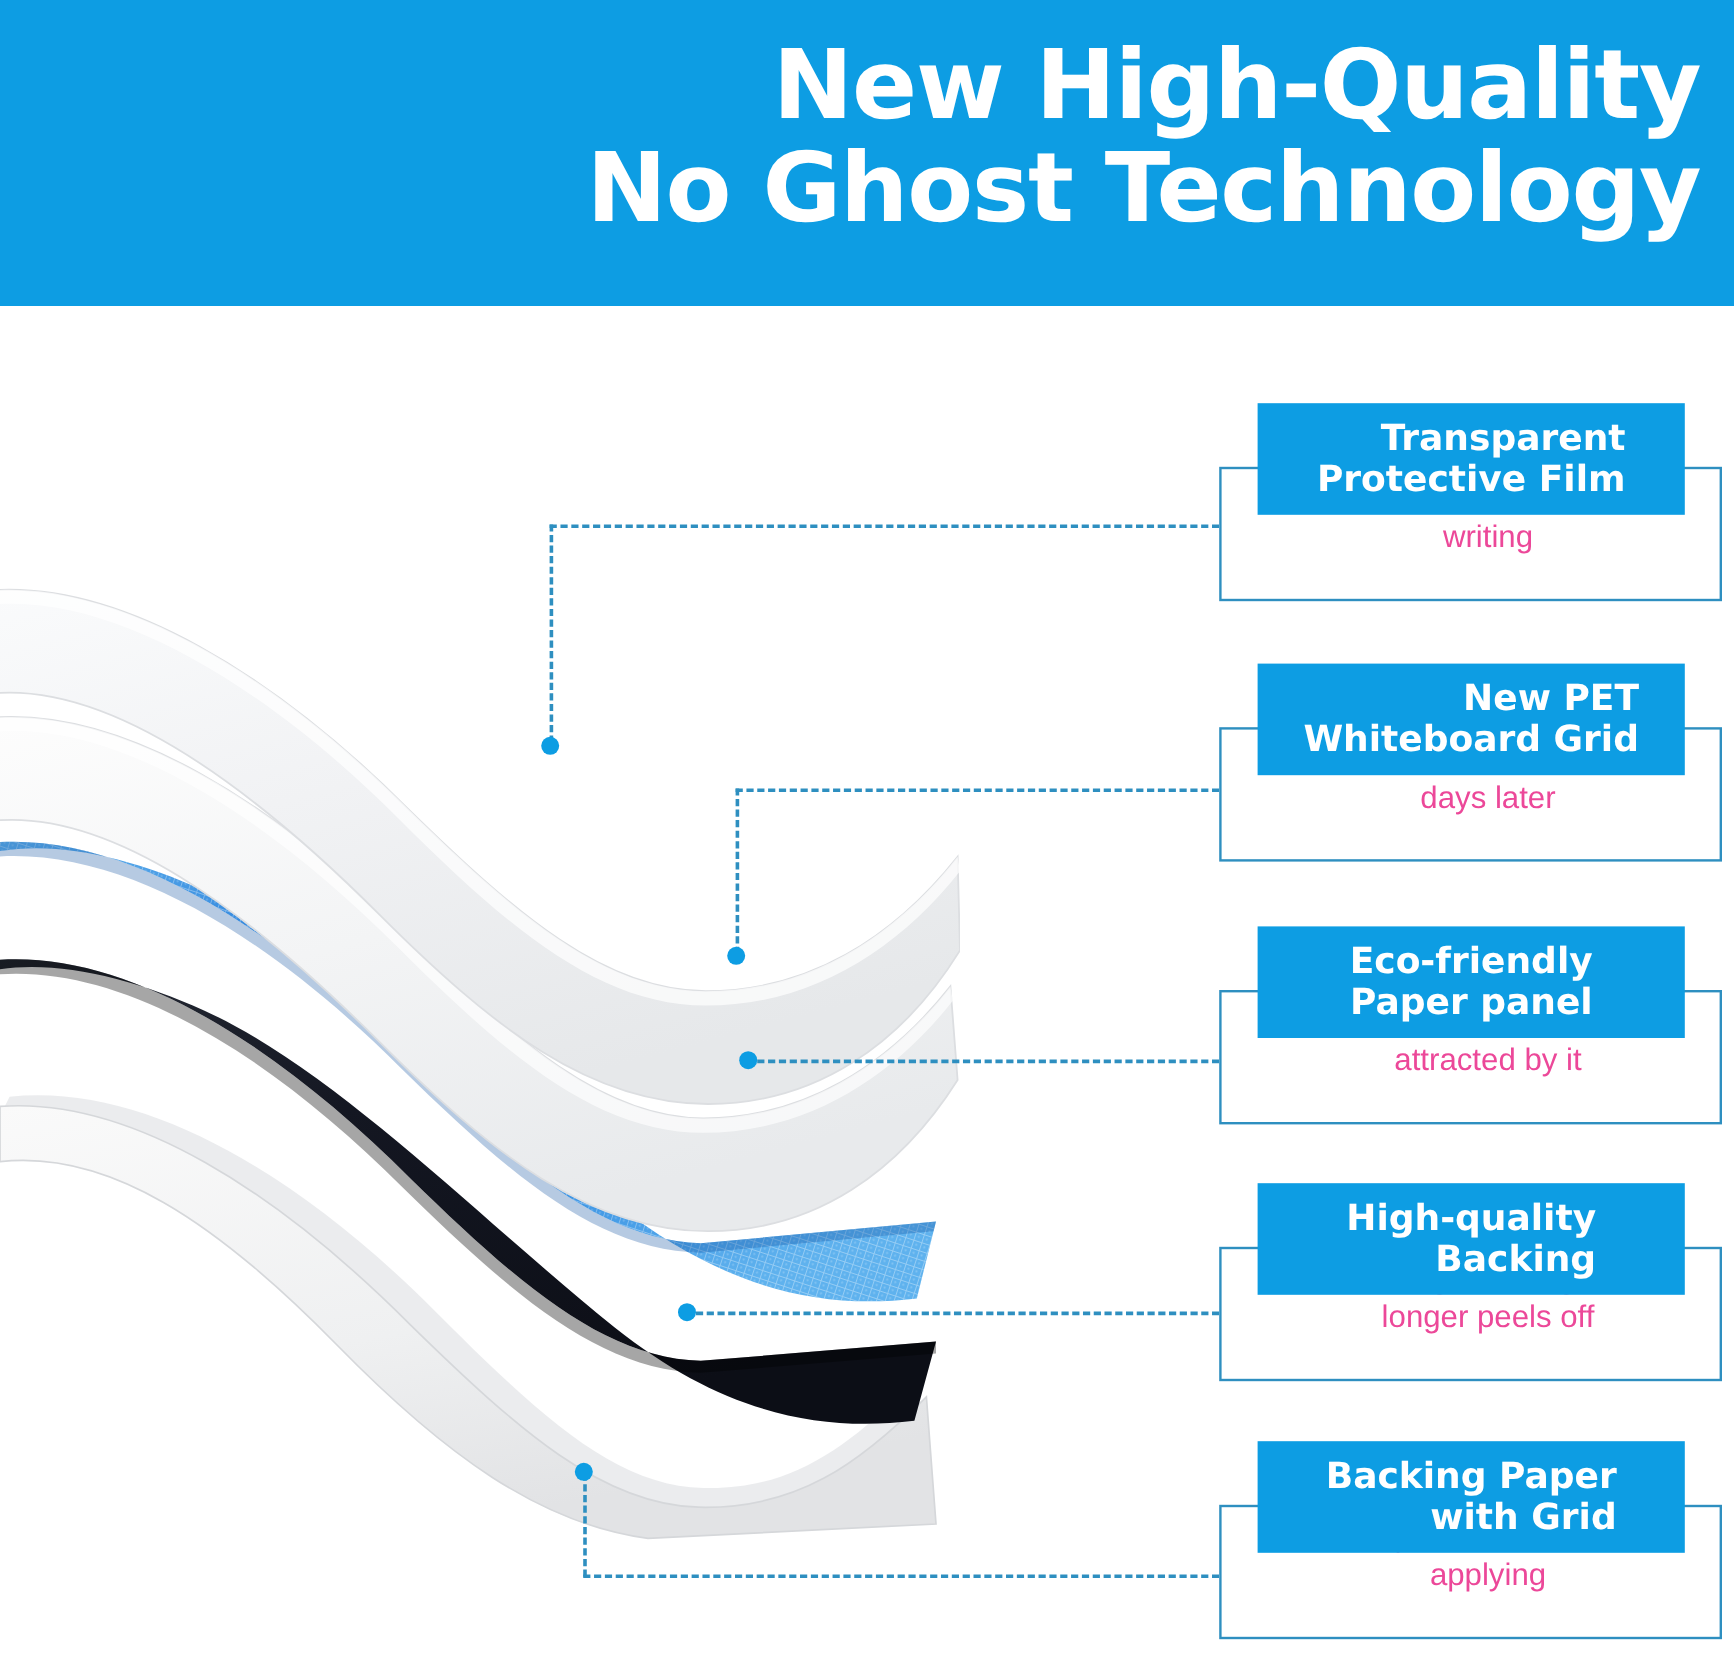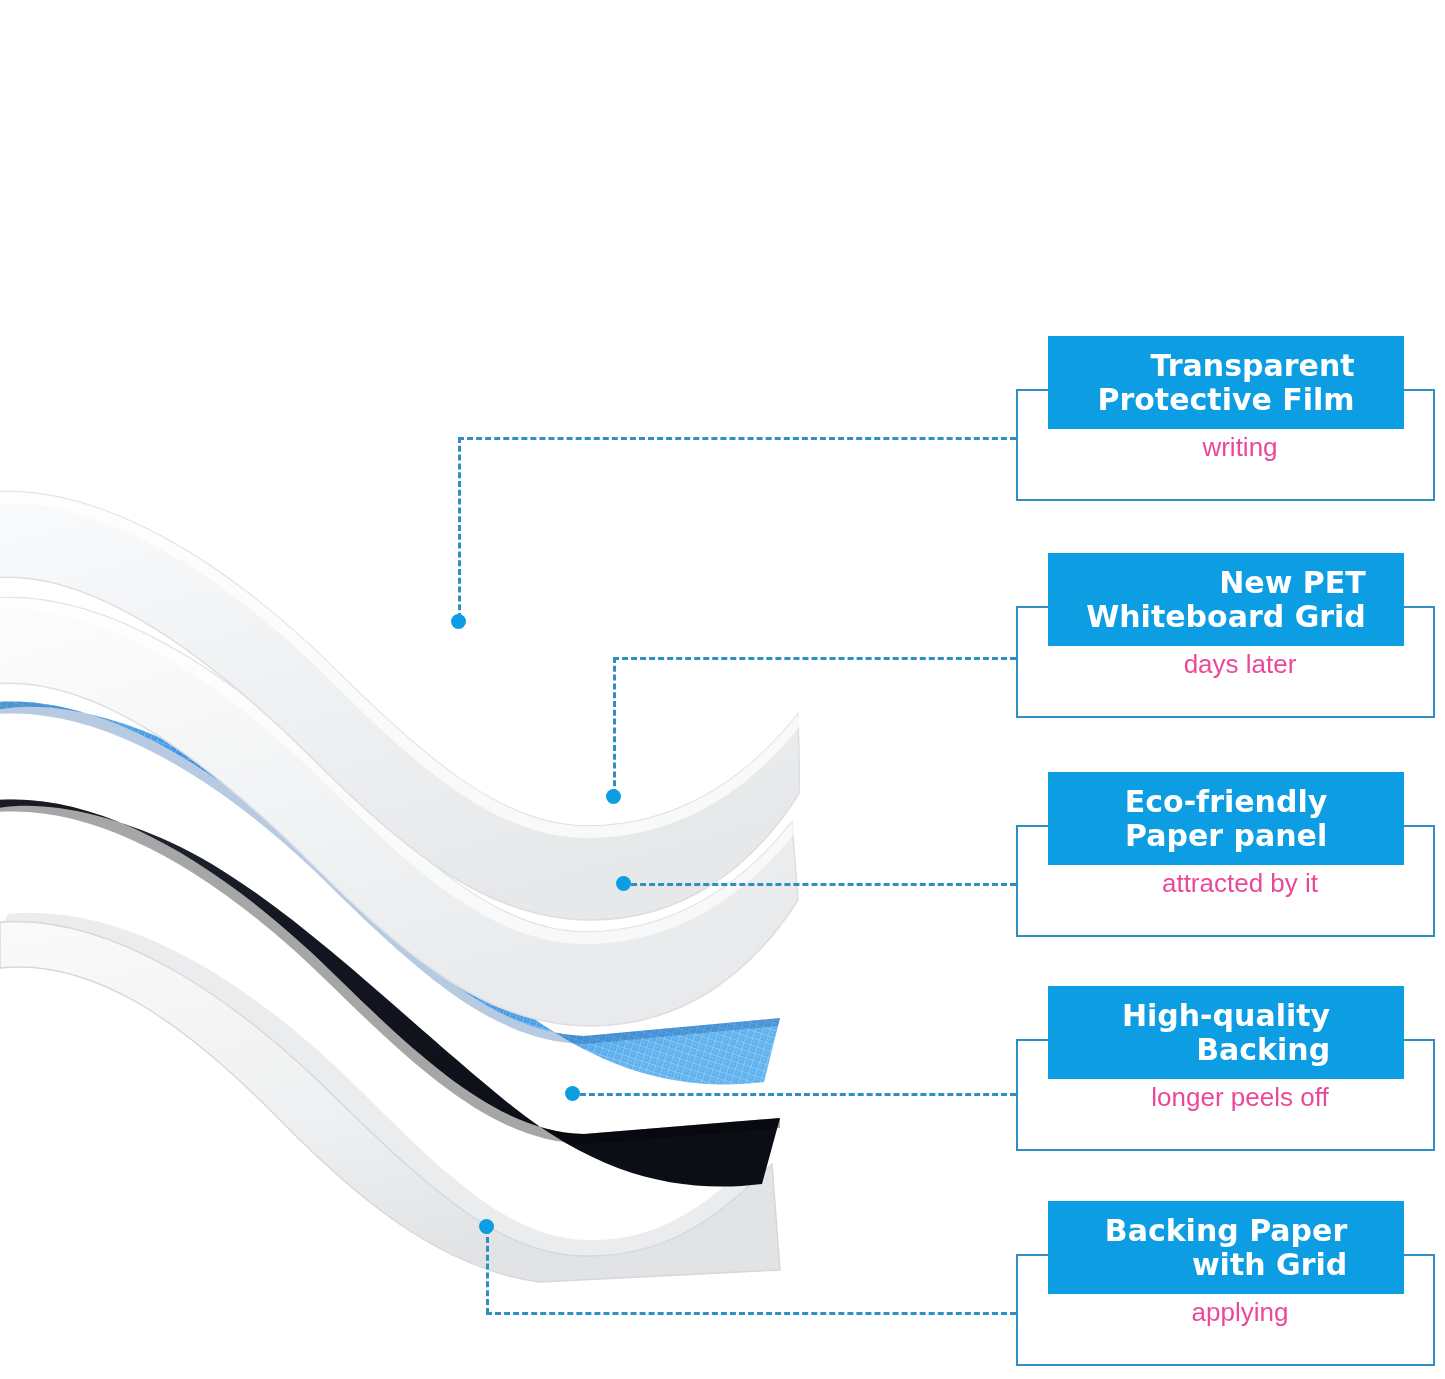--- a/index.html
+++ b/index.html
@@ -118,20 +118,24 @@
     height: 15px;
     border-radius: 50%;
     background: #0D9DE3;
   }
 </style>
 </head>
 <body>
 
 <div id="page">
 
+  <div id="header-banner">
+    <div id="header-title">New High-Quality
+No Ghost Technology</div>
+  </div>
 
   <svg id="illustration" viewBox="0 0 820 830" xmlns="http://www.w3.org/2000/svg">
     <defs>
       <linearGradient id="gMesh" x1="0" y1="0" x2="0.75" y2="1">
         <stop offset="0%" stop-color="#63B4EE"></stop>
         <stop offset="28%" stop-color="#2F84DC"></stop>
         <stop offset="55%" stop-color="#1E6FD0"></stop>
         <stop offset="78%" stop-color="#3E95E4"></stop>
         <stop offset="100%" stop-color="#5FB2EE"></stop>
       </linearGradient>

